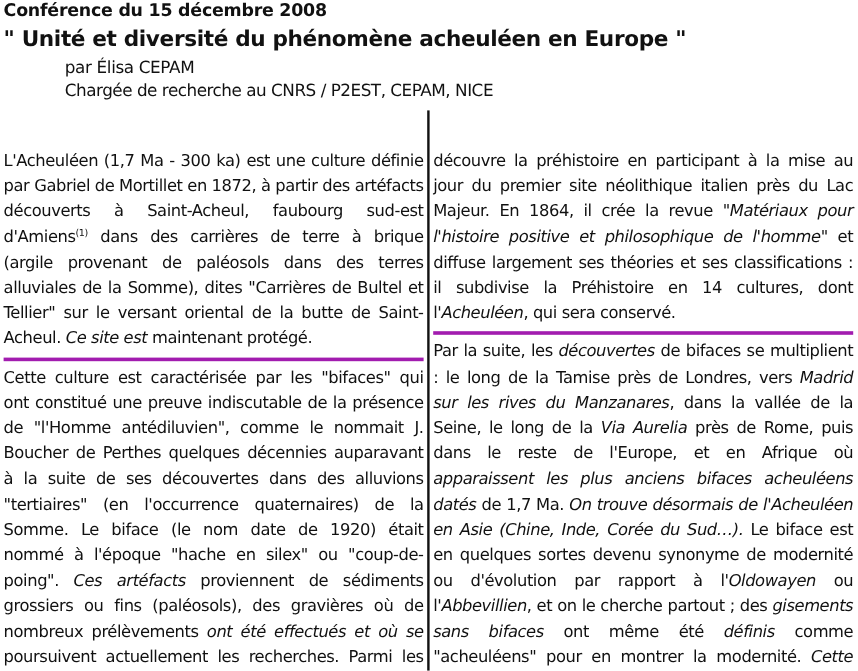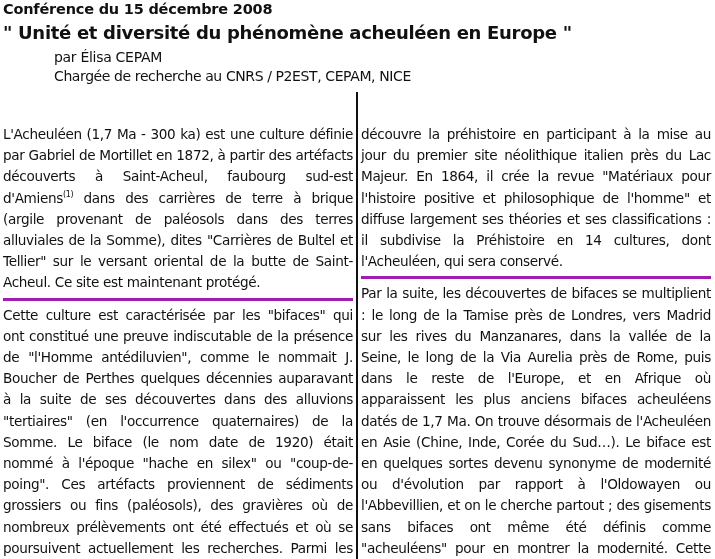--- a/index.html
+++ b/index.html
@@ -29,21 +29,21 @@
   .col-left { left: 3px; width: 350px; }
   .col-right { left: 361px; width: 350px; }
   .divider {
     position: absolute; left: 356px; top: 92px; bottom: 0; width: 1.5px; background: #111;
   }
   .para {
     text-align: justify; text-align-last: left; margin: 0; padding: 0 0 4px 0;
   }
   .para + .para { border-top: 3px solid #a21caf; padding-top: 4px; }
   .para.cut { text-align-last: justify; }
-  .it { }
+  .it { font-style: italic; }
   sup { font-size: 8px; line-height: 0; }
 </style>
 </head>
 <body>
 
 <div class="header">
   <div class="conf-line">Conférence du 15 décembre 2008</div>
   <div class="title">" Unité et diversité du phénomène acheuléen en Europe "</div>
   <div class="author">par Élisa CEPAM</div>
   <div class="affiliation">Chargée de recherche au CNRS / P2EST, CEPAM, NICE</div>

